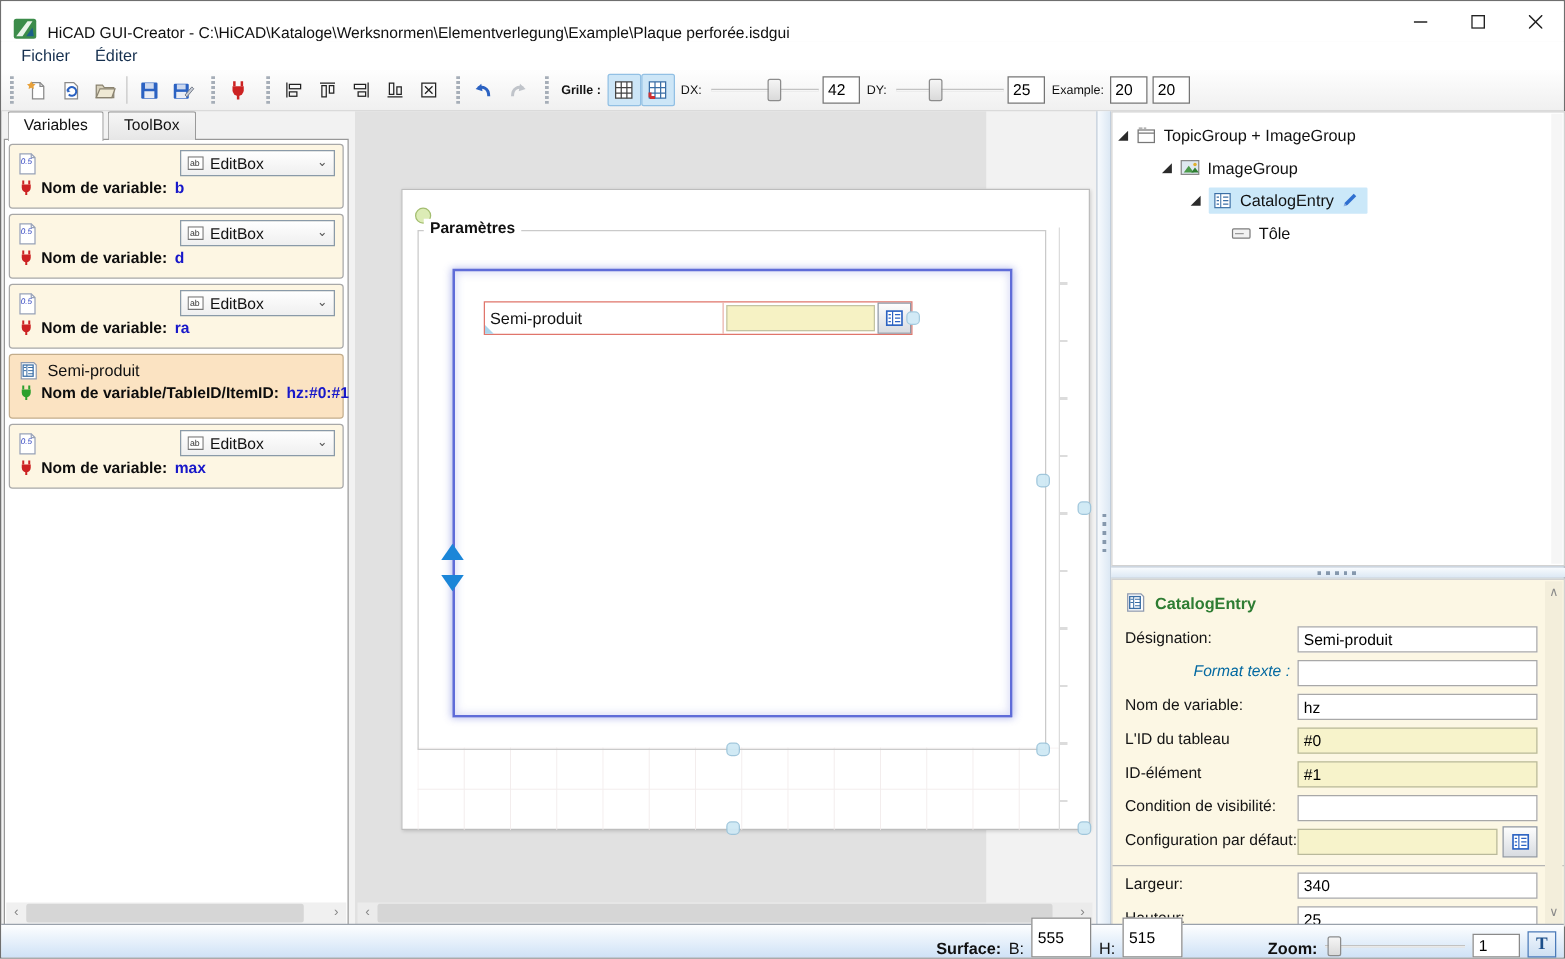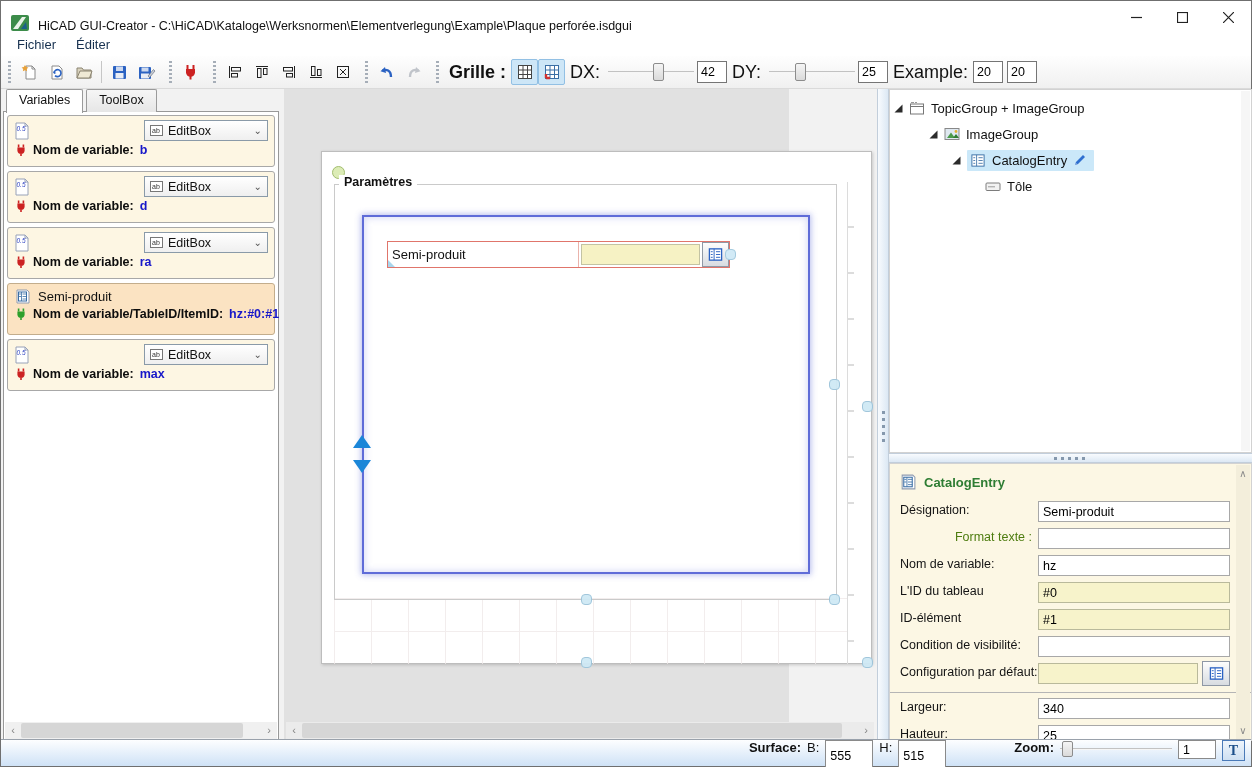--- a/index.html
+++ b/index.html
@@ -18,21 +18,21 @@
   .menubar{position:absolute;top:32px;left:0;right:0;height:23px;background:#fff;display:flex;align-items:center;padding-left:6px}
   .menu-item{padding:2px 10px;color:#16304f;font-size:13px}
 
   
   .toolbar{position:absolute;top:55px;left:0;right:0;height:33px;background:linear-gradient(#fefefe,#f0f0f0);border-bottom:1px solid #dadada;display:flex;align-items:center;padding-left:2px}
   .tgroup{display:flex;align-items:center;height:30px;margin-right:4px}
   .grip{width:3px;height:22px;margin:0 5px;background:repeating-linear-gradient(#a6aeb8 0 2px,transparent 2px 4px)}
   .tbtn{width:27px;height:26px;display:flex;align-items:center;justify-content:center;border:1px solid transparent;border-radius:2px}
   .tbtn.toggled{background:#cde6f7;border-color:#92c0e4}
   .tsep{width:1px;height:22px;background:#c6c6c6;margin:0 4px}
-  .tlabel{font-size:18px;margin:0 5px;white-space:nowrap}
+  .tlabel{font-size:10px;margin:0 5px;white-space:nowrap}
   .bold{font-weight:bold}
   .slider{position:relative;width:86px;height:20px;margin:0 3px}
   .slider-track{position:absolute;left:0;right:0;top:9px;height:2px;background:#c2c2c2;border-bottom:1px solid #f6f6f6}
   .slider-thumb{position:absolute;top:1px;width:11px;height:18px;background:linear-gradient(#f5f5f5,#dadada);border:1px solid #8c8c8c;border-radius:2px}
   .tinput{width:30px;height:22px;border:1px solid #757575;background:#fff;font:12.5px "Liberation Sans",sans-serif;padding-left:3px}
 
   
   .left-panel{position:absolute;left:2px;top:88px;width:276px;height:652px}
   .tabs{position:absolute;top:0;left:3px;display:flex;z-index:3}
   .tab{height:23px;padding:3px 12px 0;border:1px solid #9a9a9a;border-bottom:none;border-radius:2px 2px 0 0;background:linear-gradient(#f6f6f6,#e6e6e6);margin-right:3px;font-size:12.5px}
@@ -85,30 +85,30 @@
   .texp{display:flex;width:9px}
   .tsel{background:#cbe8f9;display:flex;align-items:center;gap:6px;padding:3px 7px 3px 3px;border-radius:1px}
   .tree-scroll{position:absolute;right:1px;top:1px;bottom:1px;width:9px;background:#f6f6f6}
 
   
   .props{position:absolute;left:888px;top:462px;width:363px;height:278px;background:#fcf7e4;border:1px solid #d2d2d2;padding-top:7px}
   .phead{display:flex;align-items:center;gap:7px;padding:2px 0 7px 9px}
   .phead-label{font-weight:bold;color:#2e7d33;font-size:13px}
   .prow{position:relative;height:27px}
   .plabel{position:absolute;left:10px;top:5px;font-size:12.5px;color:#141414;white-space:nowrap}
-  .plabel.accent{left:6px;width:136px;text-align:right;color:#4d7c0f;}
+  .plabel.accent{left:6px;width:136px;text-align:right;color:#0369a1;font-style:italic}
   .pinput{position:absolute;left:148px;top:3px;width:192px;height:21px;border:1px solid #a8a8a8;background:#fff;font:12.5px "Liberation Sans",sans-serif;padding-left:4px}
   .pinput.yellow{background:#f7f3cb;border-color:#b9b99b}
   .pinput.short{width:160px}
   .pbtn{position:absolute;left:312px;top:1px;width:28px;height:25px;border:1px solid #8f98a5;background:linear-gradient(#fdfdfd,#d8dce1);display:flex;align-items:center;justify-content:center}
   .pdivider{border-top:1px solid #b5b5b5;margin:5px 0 2px}
   .props-scroll{position:absolute;right:1px;top:1px;bottom:1px;width:14px;background:#f3eedb;display:flex;flex-direction:column;justify-content:space-between;align-items:center;color:#8a8a8a;font-size:10px;padding:3px 0}
 
   
-  .statusbar{position:absolute;left:0;bottom:0;right:0;height:27px;background:linear-gradient(#fdfeff,#cfe2f6);border-top:1px solid #99a1ab;display:flex;align-items:flex-start;justify-content:flex-end;padding-right:6px;gap:6px}
+  .statusbar{position:absolute;left:0;bottom:0;right:0;height:27px;background:linear-gradient(#fdfeff,#cfe2f6);border-top:1px solid #99a1ab;display:flex;align-items:flex-end;justify-content:flex-end;padding-right:6px;gap:6px}
   .sb-input{width:48px;height:32px;border:1px solid #8a8a8a;background:#fff;font:12.5px "Liberation Sans",sans-serif;padding-left:4px}
   .sb-gap{width:56px}
   .zoom-slider{position:relative;width:112px;height:18px}
   .zoom-slider .slider-track{top:8px}
   .zoom-input{width:38px;height:19px;border:1px solid #8a8a8a;background:#fff;font:12.5px "Liberation Sans",sans-serif;padding-left:4px}
   .t-btn{width:23px;height:21px;border:1px solid #4a7ab8;background:linear-gradient(#eef5fc,#cfe0f2);display:flex;align-items:center;justify-content:center;font-family:"Liberation Serif",serif;font-weight:bold;font-size:14px;color:#1c4f8a}
   svg{display:block}
 </style>
 </head>
 <body>

